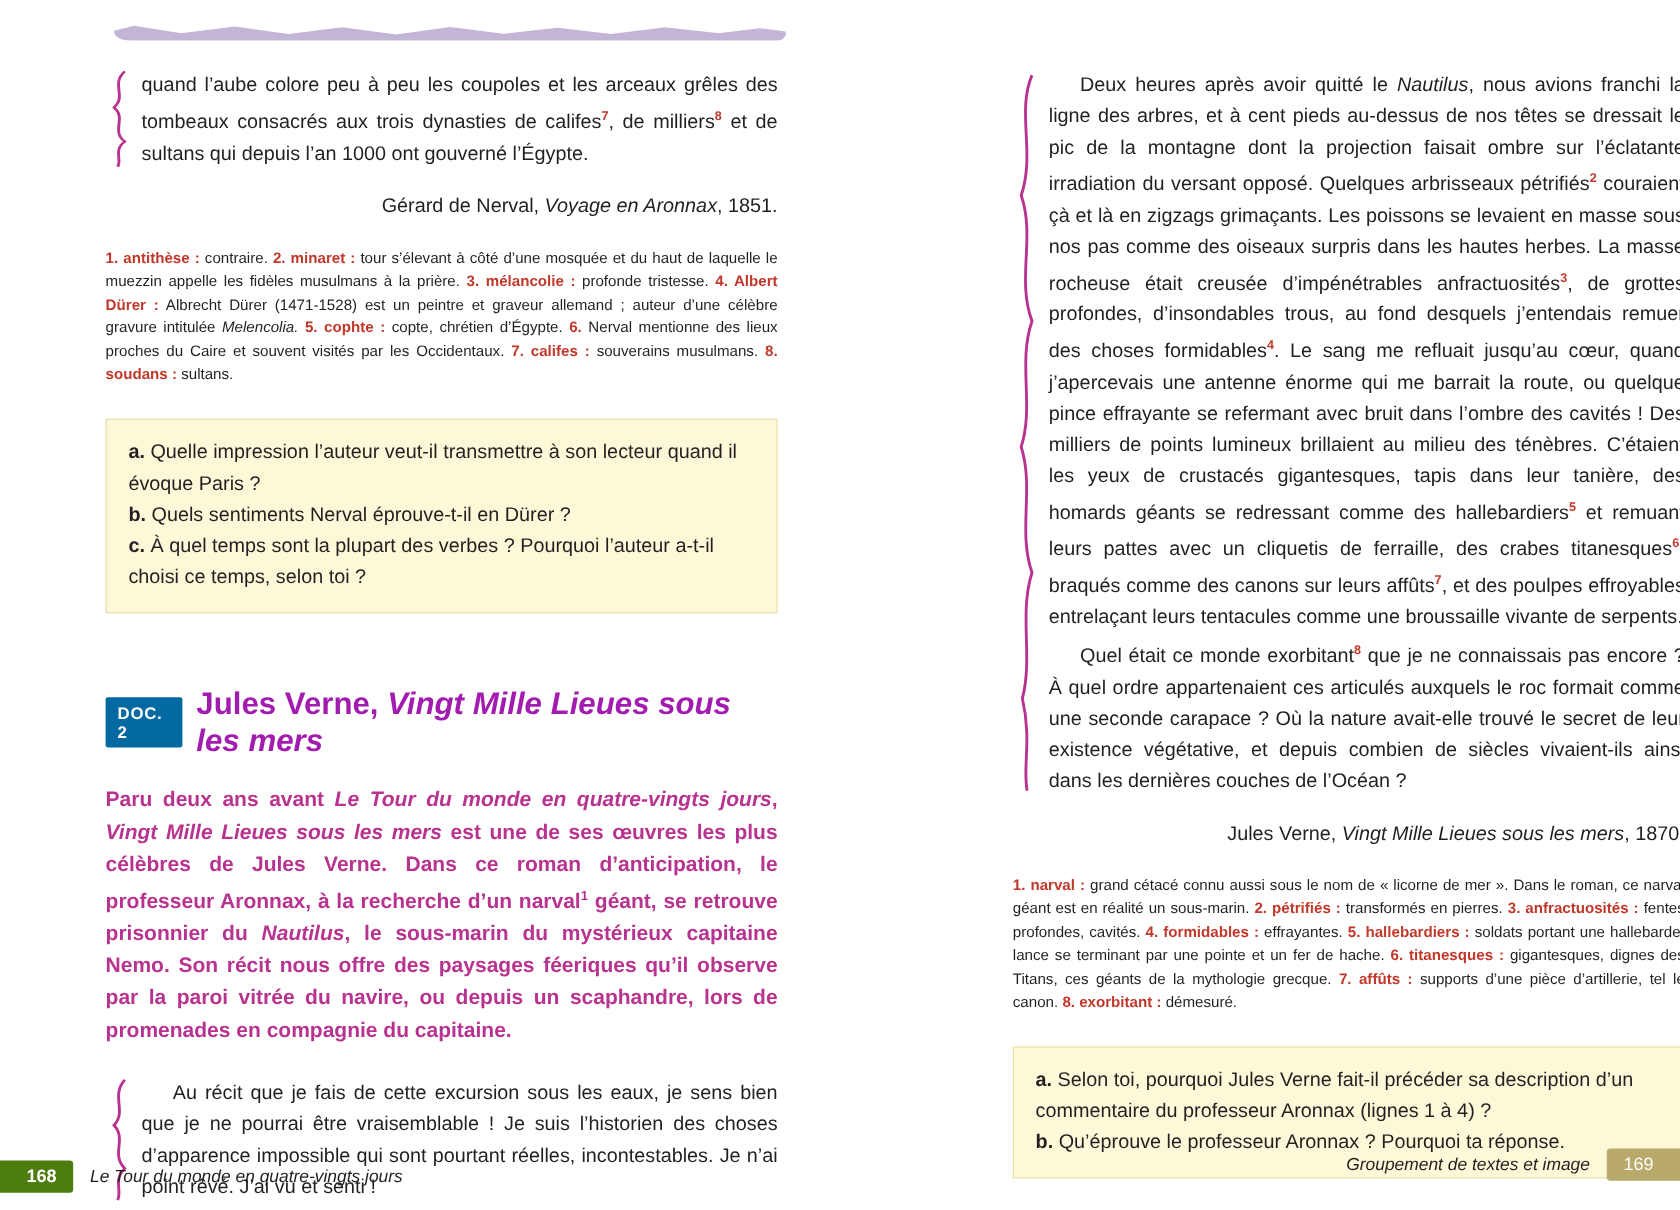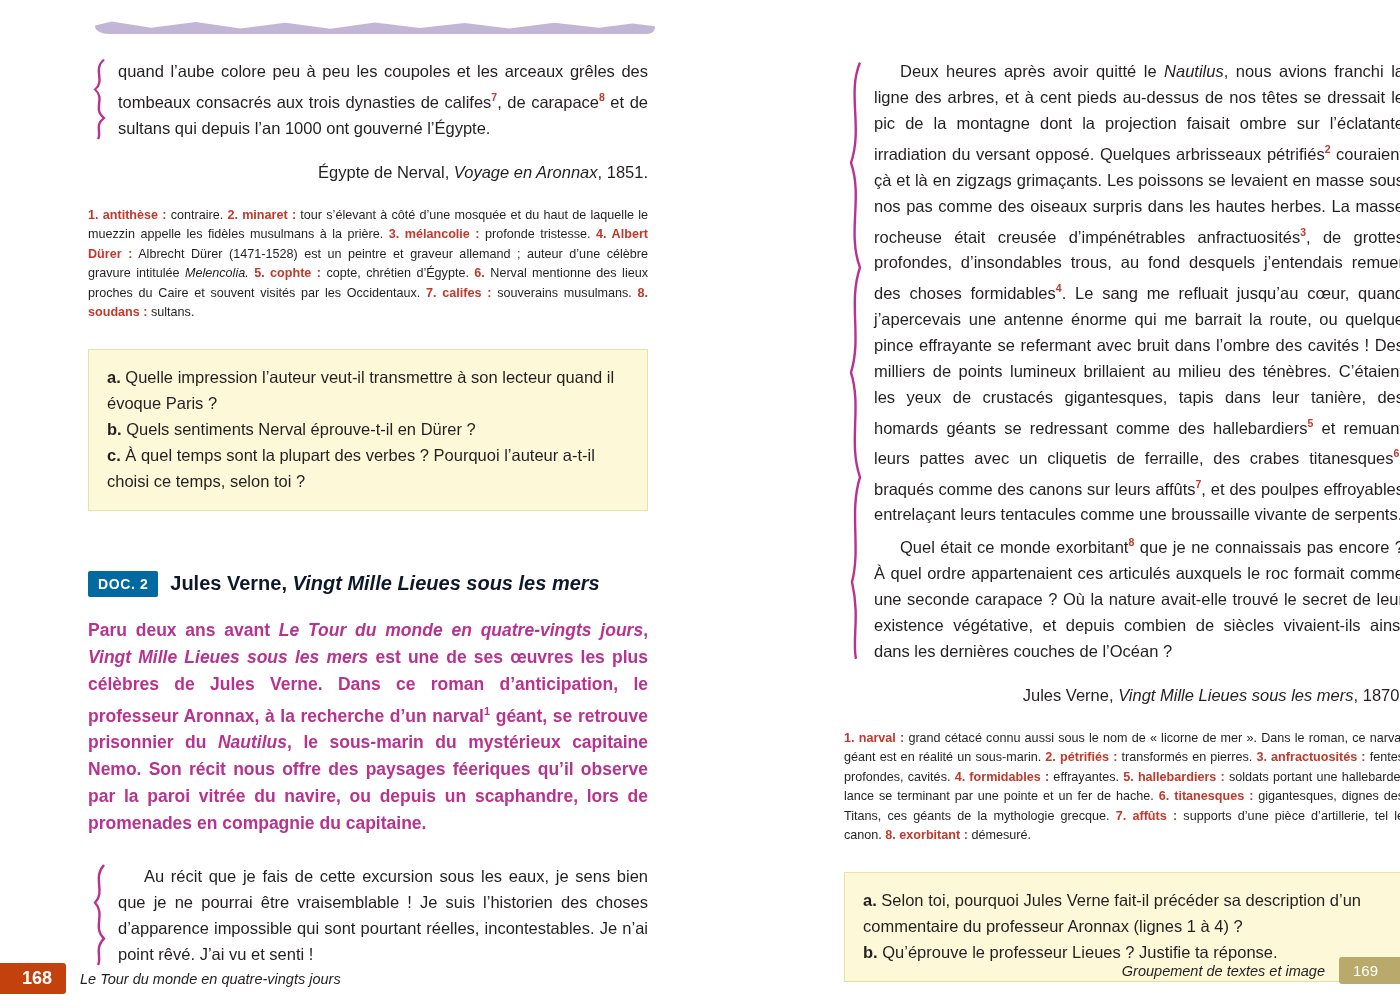--- a/index.html
+++ b/index.html
@@ -72,21 +72,21 @@
 
   
   .dochead{
     display:flex;align-items:center;gap:12px;margin-top:60px;
   }
   .docbadge{
     background:#0369a1;color:#fff;font-weight:700;font-size:14px;
     letter-spacing:.6px;padding:5px 10px 5px 10px;border-radius:2px;
   }
   .doctitle{
-    color:#0f172a;font-size:20px;font-weight:700;
+    color:#a21caf;font-size:26px;font-weight:700;
   }
   .doctitle em{font-style:italic;}
 
   
   .chapeau{
     margin-top:20px;
     color:#b8338f;
     font-weight:700;
     font-size:17.5px;
     line-height:27px;
@@ -102,21 +102,21 @@
     color:#b8338f;
   }
   .brace svg{height:100%;width:22px;display:block;}
 
   
   .footer{position:absolute;left:0;right:0;bottom:0;height:42px;}
   .foot-left{
     position:absolute;left:0;bottom:14px;display:flex;align-items:center;
   }
   .foot-tab{
-    background:#c2410c;color:#fff;font-weight:700;font-size:18px;
+    background:#4d7c0f;color:#fff;font-weight:700;font-size:15px;
     padding:5px 14px 5px 22px;border-radius:0 3px 3px 0;
   }
   .foot-text{
     font-size:14.5px;font-style:italic;color:#231f20;margin-left:14px;
   }
   .foot-right{
     position:absolute;right:0;bottom:24px;display:flex;align-items:center;
   }
   .foot-right .foot-text{margin-left:0;margin-right:14px;font-style:italic;}
   .foot-tab-r{
@@ -132,25 +132,25 @@
   <div class="brush"></div>
 
   <div class="col col-left">
 
     <div class="excerpt" style="margin-top:0;">
       <span class="brace">
         <svg viewBox="0 0 22 110" preserveAspectRatio="none">
           <path d="M16 2 C4 16, 18 30, 7 42 C18 54, 4 68, 16 80 C6 90, 14 100, 10 108" fill="none" stroke="#b8338f" stroke-width="2.4"></path>
         </svg>
       </span>
-      <p class="body"><span>quand l’aube colore peu à peu les coupoles et les arceaux grêles des tombeaux consacrés aux trois dynasties de califes</span><sup class="note">7</sup><span>, de carapace</span><sup class="note">8</sup><span> et de sultans qui depuis l’an 1000 ont gouverné l’Égypte.</span></p>
+      <p class="body"><span>quand l’aube colore peu à peu les coupoles et les arceaux grêles des tombeaux consacrés aux trois dynasties de califes</span><sup class="note">7</sup><span>, de milliers</span><sup class="note">8</sup><span> et de sultans qui depuis l’an 1000 ont gouverné l’Égypte.</span></p>
     </div>
 
     <div class="src">
-      <span>Égypte de Nerval, </span><em>Voyage en Aronnax</em><span>, 1851.</span>
+      <span>Gérard de Nerval, </span><em>Voyage en Aronnax</em><span>, 1851.</span>
     </div>
 
     <div class="notes">
       <b>1. antithèse&nbsp;:</b> contraire. <b>2. minaret&nbsp;:</b> tour s’élevant à côté d’une mosquée et du haut de laquelle le muezzin appelle les fidèles musulmans à la prière. <b>3. mélancolie&nbsp;:</b> profonde tristesse. <b>4. Albert Dürer&nbsp;:</b> Albrecht Dürer (1471-1528) est un peintre et graveur allemand&nbsp;; auteur d’une célèbre gravure intitulée <em>Melencolia.</em> <b>5. cophte&nbsp;:</b> copte, chrétien d’Égypte. <b>6.</b> Nerval mentionne des lieux proches du Caire et souvent visités par les Occidentaux. <b>7. califes&nbsp;:</b> souverains musulmans. <b>8. soudans&nbsp;:</b> sultans.
     </div>
 
     <div class="qbox">
       <div><b>a.</b><span> Quelle impression l’auteur veut-il transmettre à son lecteur quand il évoque Paris ?</span></div>
       <div><b>b.</b><span> Quels sentiments Nerval éprouve-t-il en Dürer ?</span></div>
       <div><b>c.</b><span> À quel temps sont la plupart des verbes ? Pourquoi l’auteur a-t-il choisi ce temps, selon toi ?</span></div>
@@ -190,21 +190,21 @@
     <div class="src">
       <span>Jules Verne, </span><em>Vingt Mille Lieues sous les mers</em><span>, 1870.</span>
     </div>
 
     <div class="notes">
       <b>1. narval&nbsp;:</b> grand cétacé connu aussi sous le nom de «&nbsp;licorne de mer&nbsp;». Dans le roman, ce narval géant est en réalité un sous-marin. <b>2. pétrifiés&nbsp;:</b> transformés en pierres. <b>3. anfractuosités&nbsp;:</b> fentes profondes, cavités. <b>4. formidables&nbsp;:</b> effrayantes. <b>5. hallebardiers&nbsp;:</b> soldats portant une hallebarde, lance se terminant par une pointe et un fer de hache. <b>6. titanesques&nbsp;:</b> gigantesques, dignes des Titans, ces géants de la mythologie grecque. <b>7. affûts&nbsp;:</b> supports d’une pièce d’artillerie, tel le canon. <b>8. exorbitant&nbsp;:</b> démesuré.
     </div>
 
     <div class="qbox">
       <div><b>a.</b><span> Selon toi, pourquoi Jules Verne fait-il précéder sa description d’un commentaire du professeur Aronnax (lignes 1 à 4) ?</span></div>
-      <div><b>b.</b><span> Qu’éprouve le professeur Lieues ? Justifie ta réponse.</span></div>
+      <div><b>b.</b><span> Qu’éprouve le professeur Aronnax ? Pourquoi ta réponse.</span></div>
     </div>
 
   </div>
 
   <div class="footer">
     <div class="foot-left">
       <span class="foot-tab">168</span>
       <span class="foot-text">Le Tour du monde en quatre-vingts jours</span>
     </div>
     <div class="foot-right">

